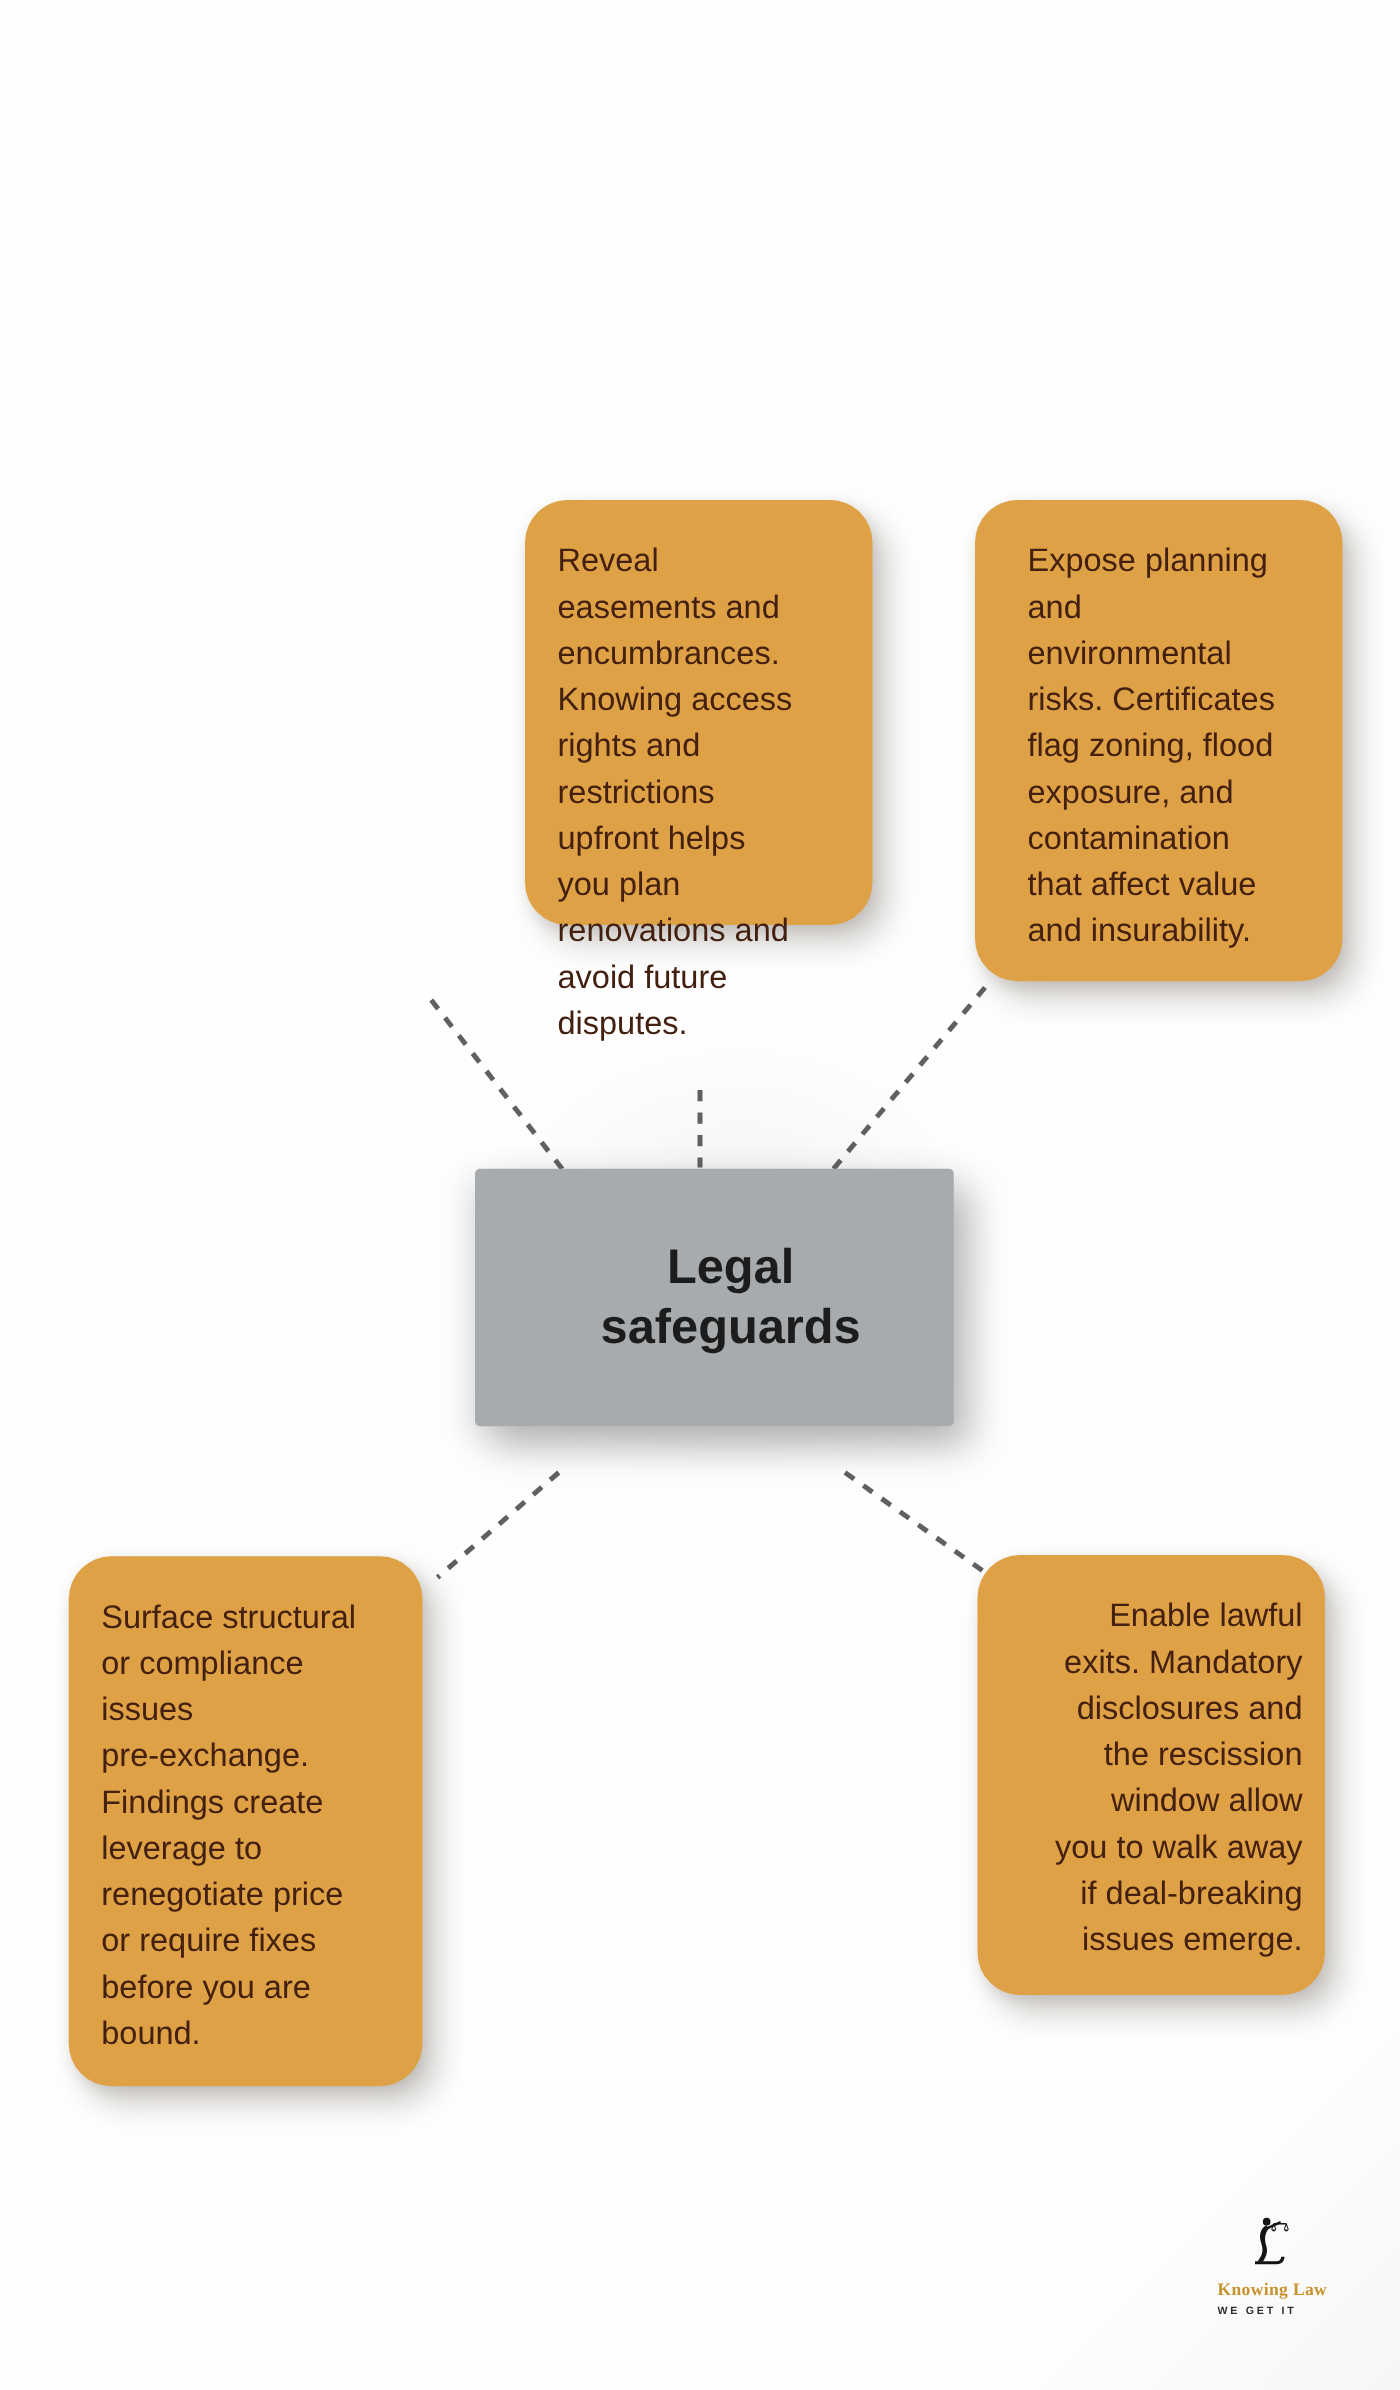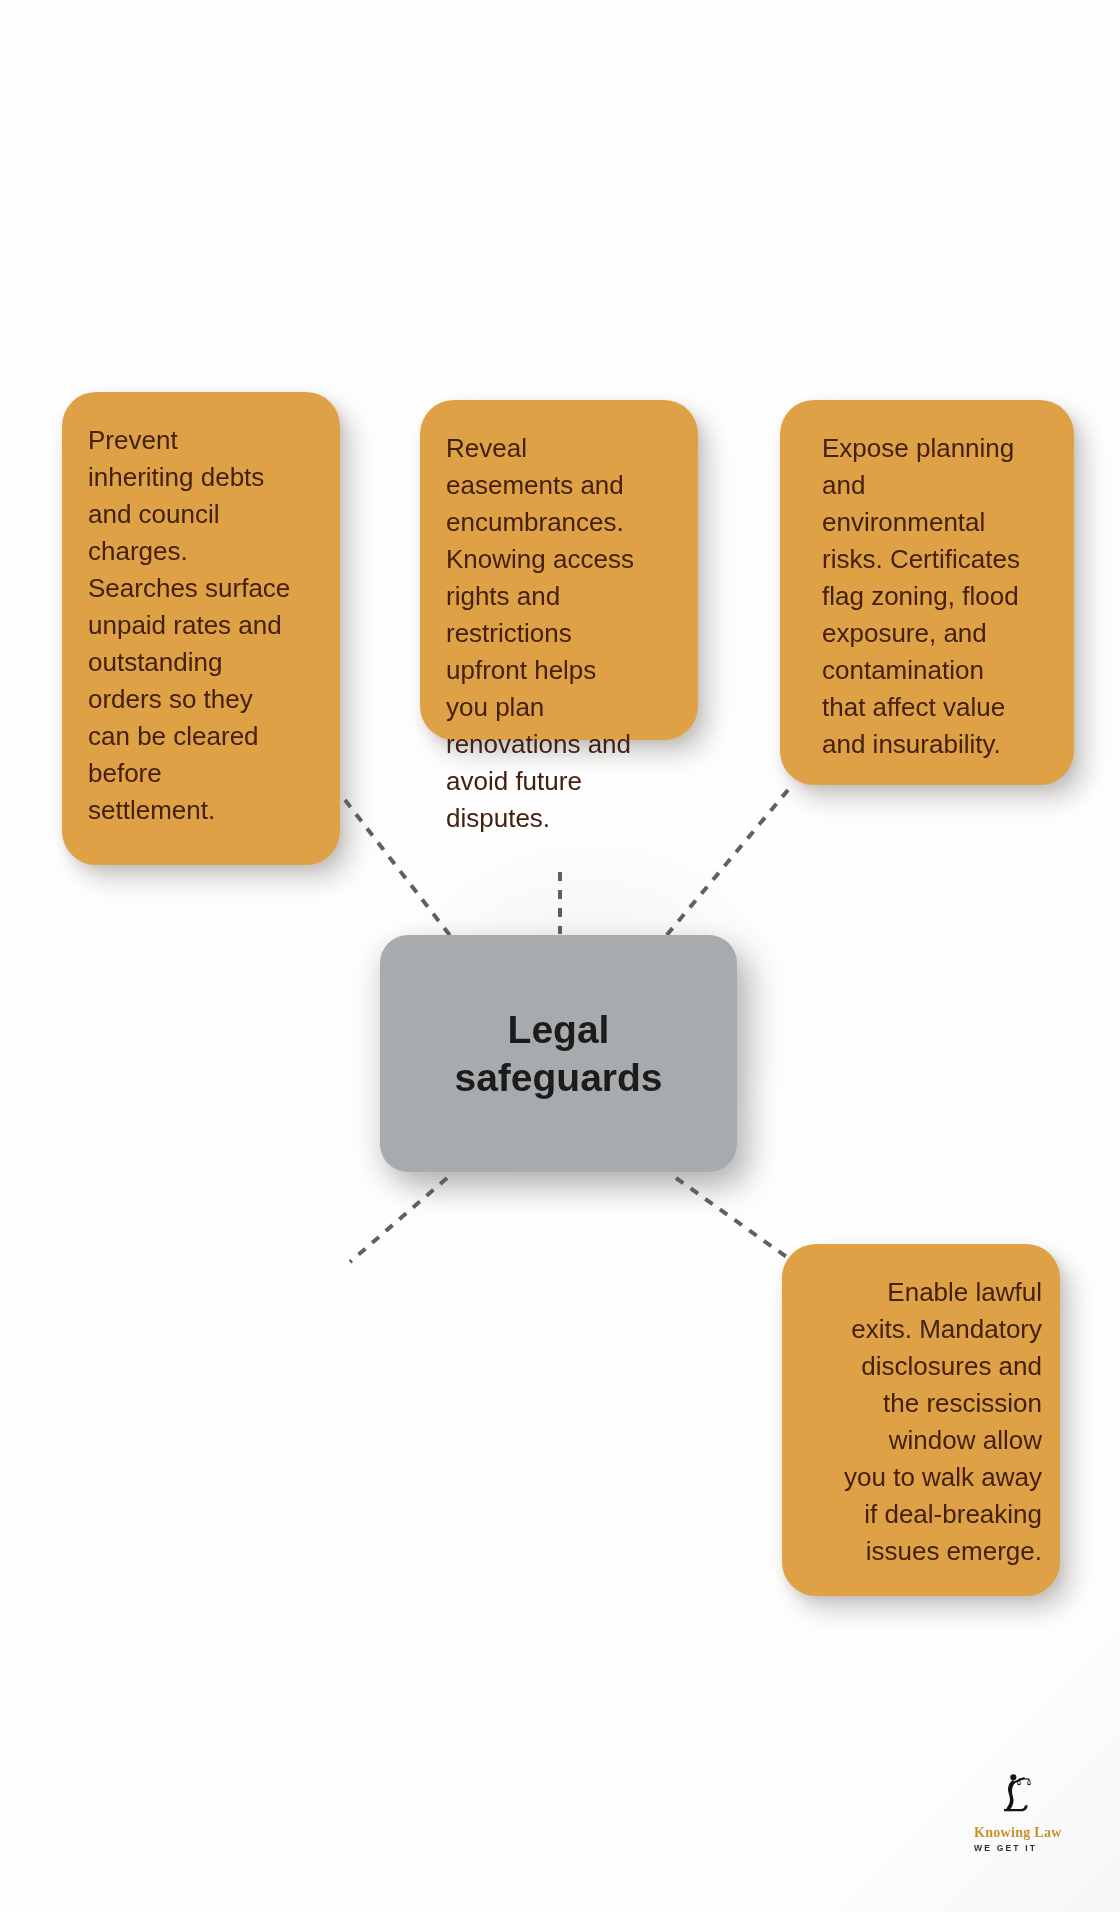--- a/index.html
+++ b/index.html
@@ -50,25 +50,25 @@
     white-space:pre-line;
   }
   .card1{left:62px;top:392px;height:473px;}
   .card2{left:420px;top:400px;height:340px;}
   .card3{left:780px;top:400px;height:385px;padding-left:16px;}
   .card4{left:55px;top:1245px;width:283px;height:424px;}
   .card5{left:782px;top:1244px;height:352px;text-align:right;}
 
   .center-node{
     position:absolute;z-index:2;
-    left:380px;top:935px;width:357px;height:237px;
+    left:380px;top:935px;width:357px;height:206px;
     background:var(--center-bg,#a7abae);
-    border-radius:28px;
+    border-radius:4px;
     box-shadow:14px 16px 30px rgba(92,92,94,.38), -6px 8px 26px rgba(92,92,94,.15);
-    display:flex;align-items:center;justify-content:center;
+    display:flex;align-items:center;justify-content:center;padding-left:26px;
   }
   .center-label{
     text-align:center;
     font-size:39px;font-weight:700;line-height:48px;
     color:var(--center-text,#1c1c1c);
     white-space:pre-line;
   }
 
   .logo{position:absolute;left:974px;top:1766px;width:120px;z-index:2;}
   .logo-icon{display:block;margin-left:22px;width:40px;height:56px;}
@@ -97,33 +97,20 @@
 
 
   <svg class="connectors" width="1120" height="1912" viewBox="0 0 1120 1912">
     <line x1="345" y1="800" x2="452" y2="938"></line>
     <line x1="560" y1="872" x2="560" y2="934"></line>
     <line x1="788" y1="790" x2="666" y2="936"></line>
     <line x1="447" y1="1178" x2="350" y2="1262"></line>
     <line x1="676" y1="1178" x2="788" y2="1258"></line>
   </svg>
 
-  <div class="card card1">
-    <p>Prevent
-inheriting debts
-and council
-charges.
-Searches surface
-unpaid rates and
-outstanding
-orders so they
-can be cleared
-before
-settlement.</p>
-  </div>
 
   <div class="card card2">
     <p>Reveal
 easements and
 encumbrances.
 Knowing access
 rights and
 restrictions
 upfront helps
 you plan
@@ -142,20 +129,32 @@
 contamination
 that affect value
 and insurability.</p>
   </div>
 
   <div class="center-node">
     <div class="center-label">Legal
 safeguards</div>
   </div>
 
+  <div class="card card4">
+    <p>Surface structural
+or compliance
+issues
+pre-exchange.
+Findings create
+leverage to
+renegotiate price
+or require fixes
+before you are
+bound.</p>
+  </div>
 
   <div class="card card5">
     <p>Enable lawful
 exits. Mandatory
 disclosures and
 the rescission
 window allow
 you to walk away
 if deal-breaking
 issues emerge.</p>

